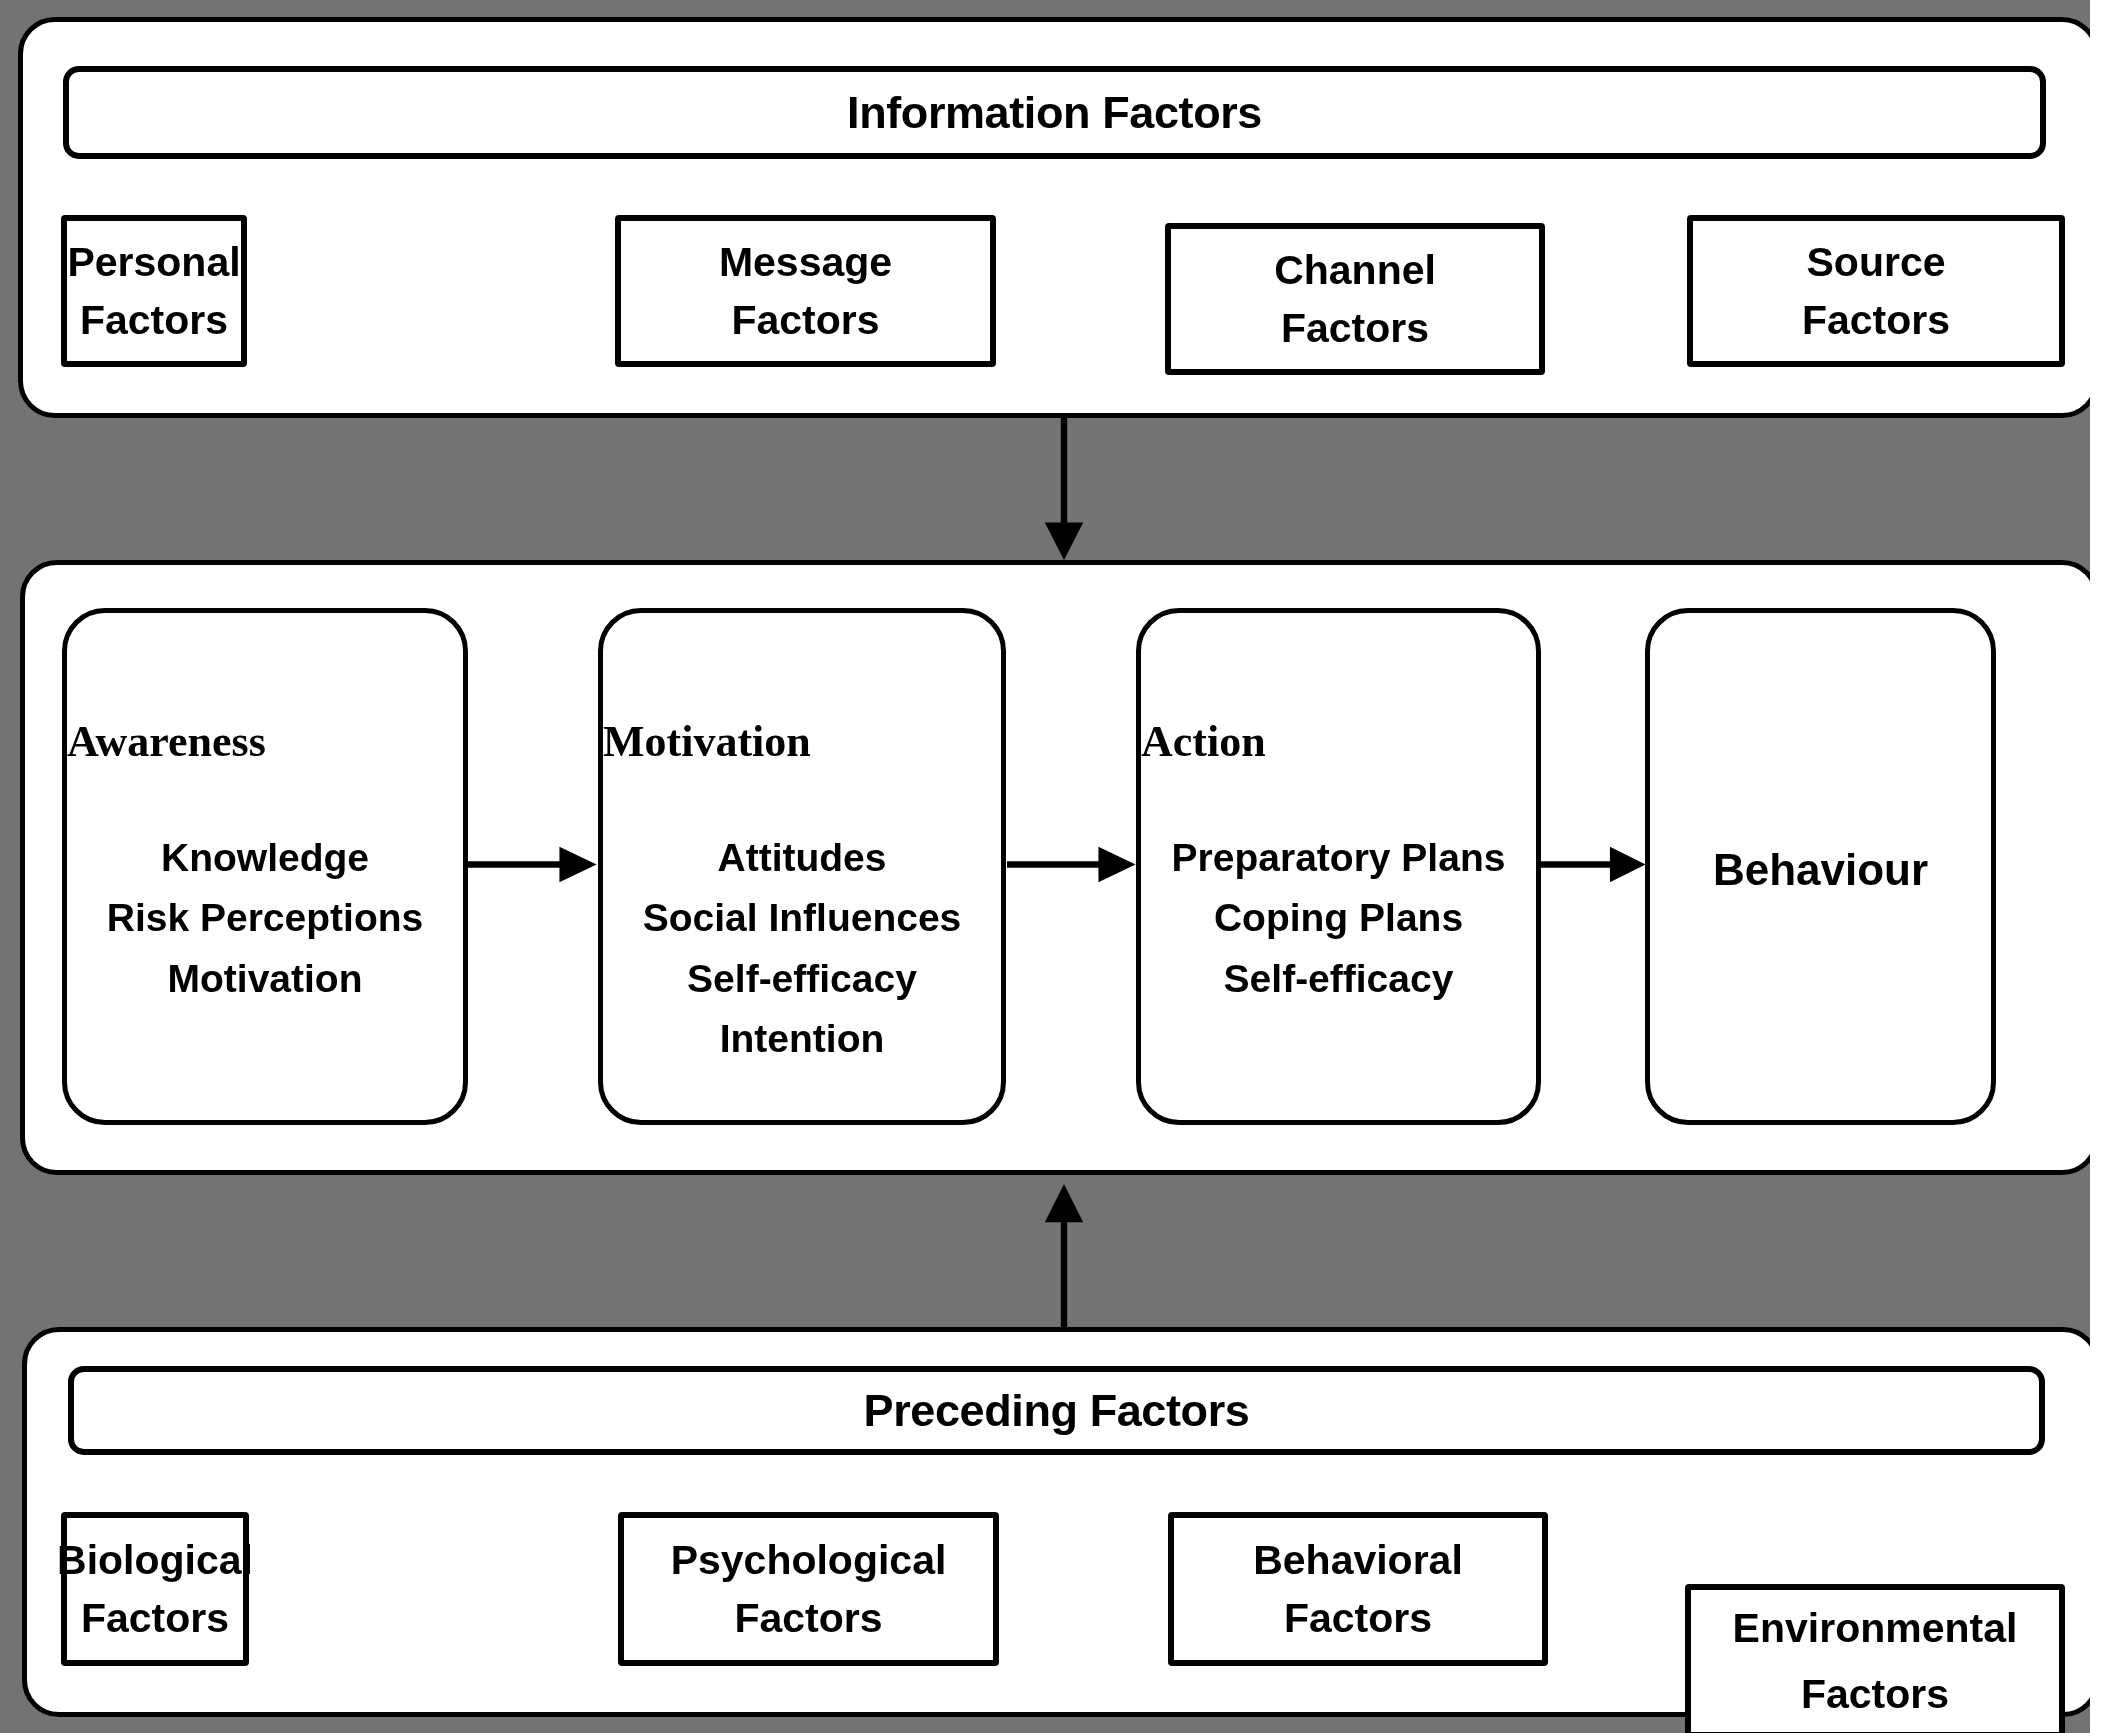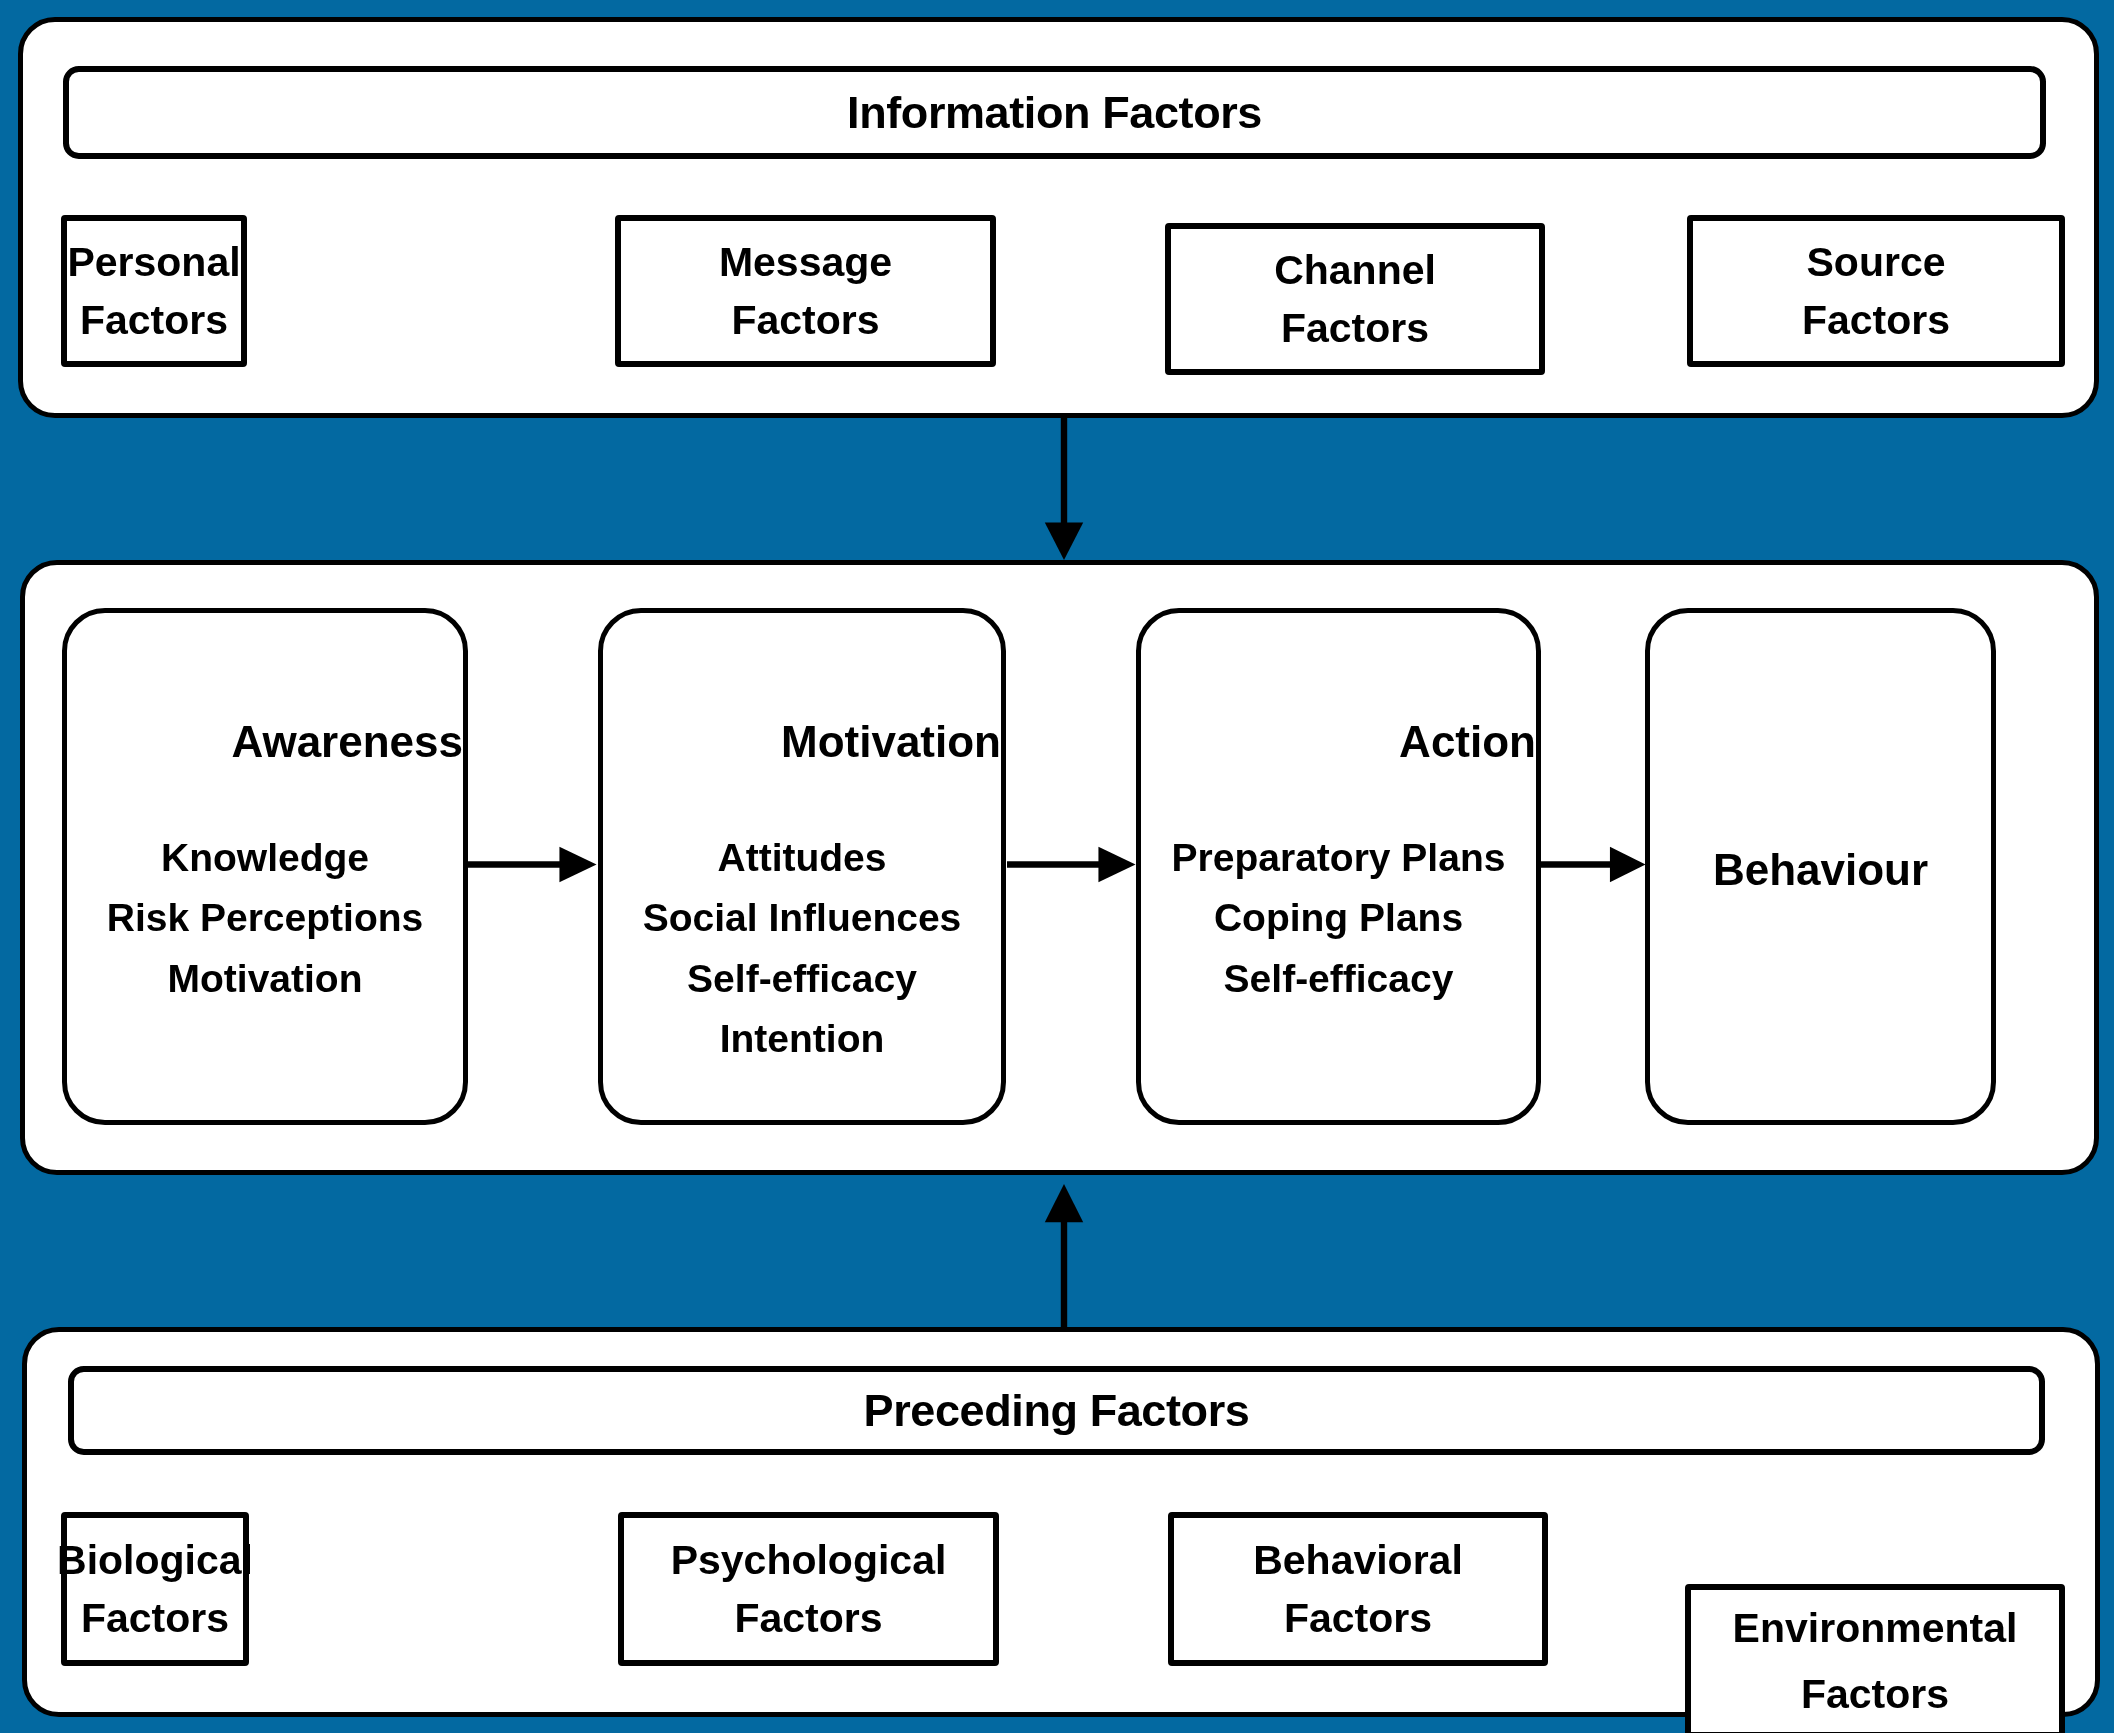--- a/index.html
+++ b/index.html
@@ -9,23 +9,22 @@
     background: #ffffff;
   }
   body {
     font-family: "Liberation Sans", "DejaVu Sans", sans-serif;
     color: #000000;
   }
   #canvas {
     position: relative;
     width: 2090px;
     height: 1733px;
-    background: #0369a1;
+    background: #737373;
     overflow: hidden;
-    padding-left: 24px;
   }
 
   
   .group-box {
     position: absolute;
     border: 5px solid #000000;
     border-radius: 37px;
     background: #ffffff;
     box-sizing: border-box;
   }
@@ -74,25 +73,26 @@
     position: absolute;
     border: 5px solid #000000;
     border-radius: 43px;
     background: #ffffff;
     box-sizing: border-box;
   }
   .stage-title {
     position: absolute;
     left: 0;
     right: 0;
-    text-align: right;
+    text-align: left;
     font-size: 44px;
     font-weight: bold;
     line-height: 1;
     white-space: nowrap;
+    font-family: Liberation Serif, serif;
   }
   .stage-items {
     position: absolute;
     left: 0;
     right: 0;
     text-align: center;
   }
   .stage-item {
     font-size: 39px;
     font-weight: bold;

